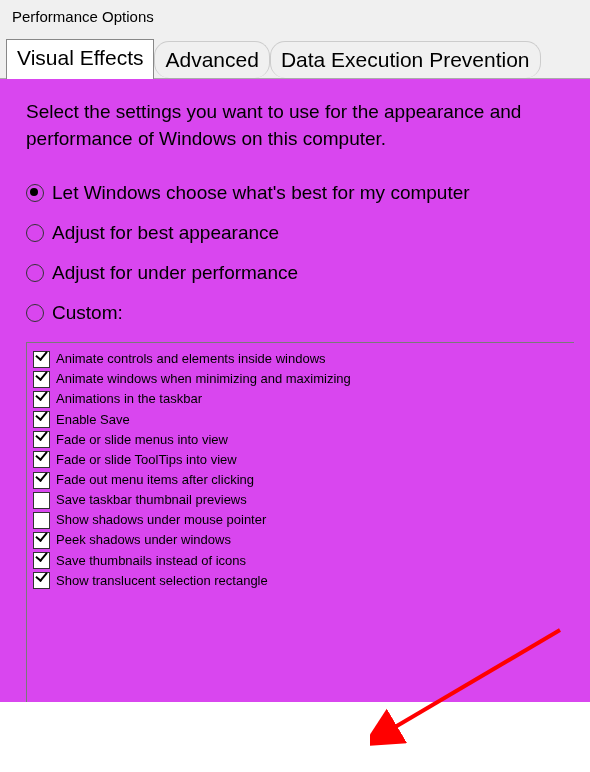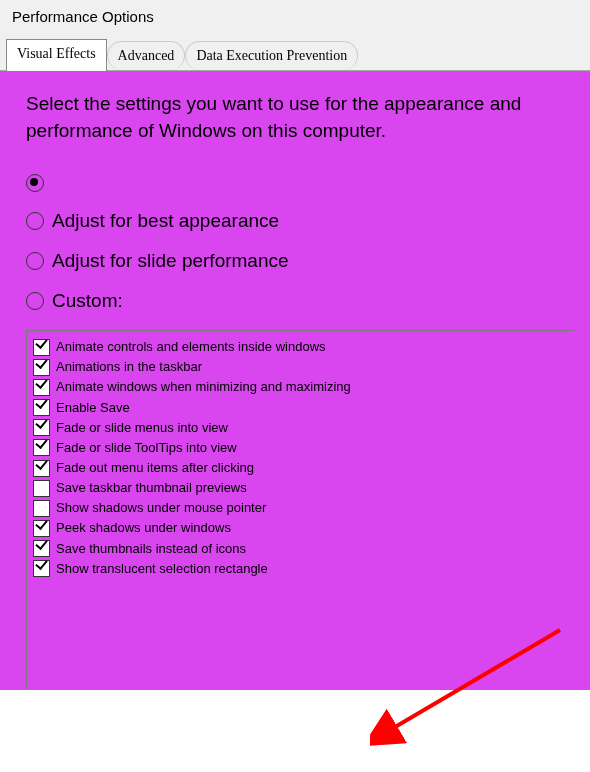--- a/index.html
+++ b/index.html
@@ -24,23 +24,22 @@
       display: flex;
       background: #f0f0f0;
       padding: 0 6px;
     }
     .tab {
       padding: 6px 10px 6px 10px;
       border: 1px solid #aaa;
       border-bottom: none;
       background: #f0f0f0;
       position: relative;
-      font-size: 14px;
+      font-size: 21px;
       cursor: default;
-      font-family: Liberation Serif, serif;
     }
     .tab.active {
       background: #fff;
       border-top: 1px solid #888;
       border-left: 1px solid #888;
       border-right: 1px solid #888;
       margin-bottom: -1px;
       z-index: 2;
     }
     .tab:not(.active) {
@@ -145,47 +144,48 @@
     <span>Data Execution Prevention</span>
   </div>
 </div>
 
 <div class="tab-panel">
   <div class="description">Select the settings you want to use for the appearance and performance of Windows on this computer.</div>
 
   <div class="radio-group">
     <div class="radio-row">
       <span class="radio selected"></span>
+      <span>Let Windows choose what's best for my computer</span>
     </div>
     <div class="radio-row">
       <span class="radio"></span>
       <span>Adjust for best appearance</span>
     </div>
     <div class="radio-row">
       <span class="radio"></span>
-      <span>Adjust for slide performance</span>
+      <span>Adjust for under performance</span>
     </div>
     <div class="radio-row">
       <span class="radio"></span>
       <span>Custom:</span>
     </div>
   </div>
 
   <div class="checklist-frame">
     <div class="check-row">
       <span class="checkbox checked"></span>
       <span>Animate controls and elements inside windows</span>
     </div>
     <div class="check-row">
       <span class="checkbox checked"></span>
+      <span>Animate windows when minimizing and maximizing</span>
+    </div>
+    <div class="check-row">
+      <span class="checkbox checked"></span>
       <span>Animations in the taskbar</span>
-    </div>
-    <div class="check-row">
-      <span class="checkbox checked"></span>
-      <span>Animate windows when minimizing and maximizing</span>
     </div>
     <div class="check-row">
       <span class="checkbox checked"></span>
       <span>Enable Save</span>
     </div>
     <div class="check-row">
       <span class="checkbox checked"></span>
       <span>Fade or slide menus into view</span>
     </div>
     <div class="check-row">

